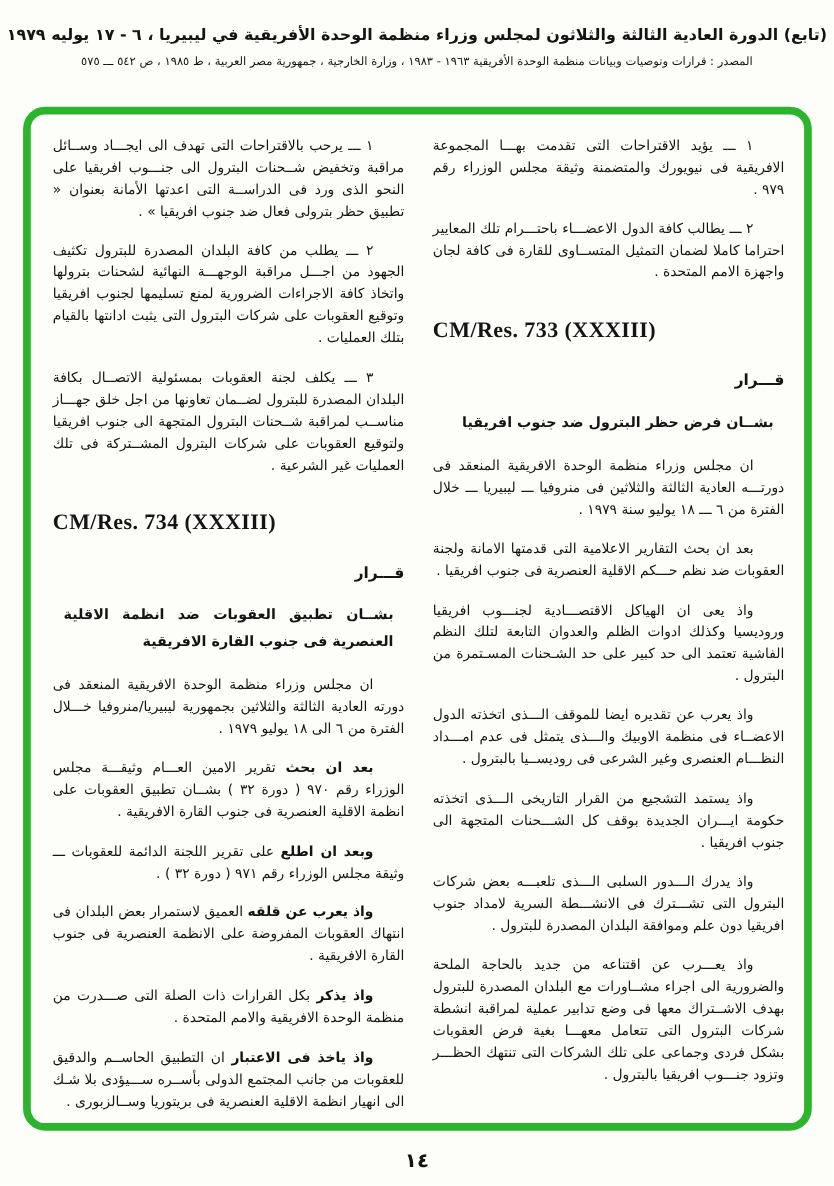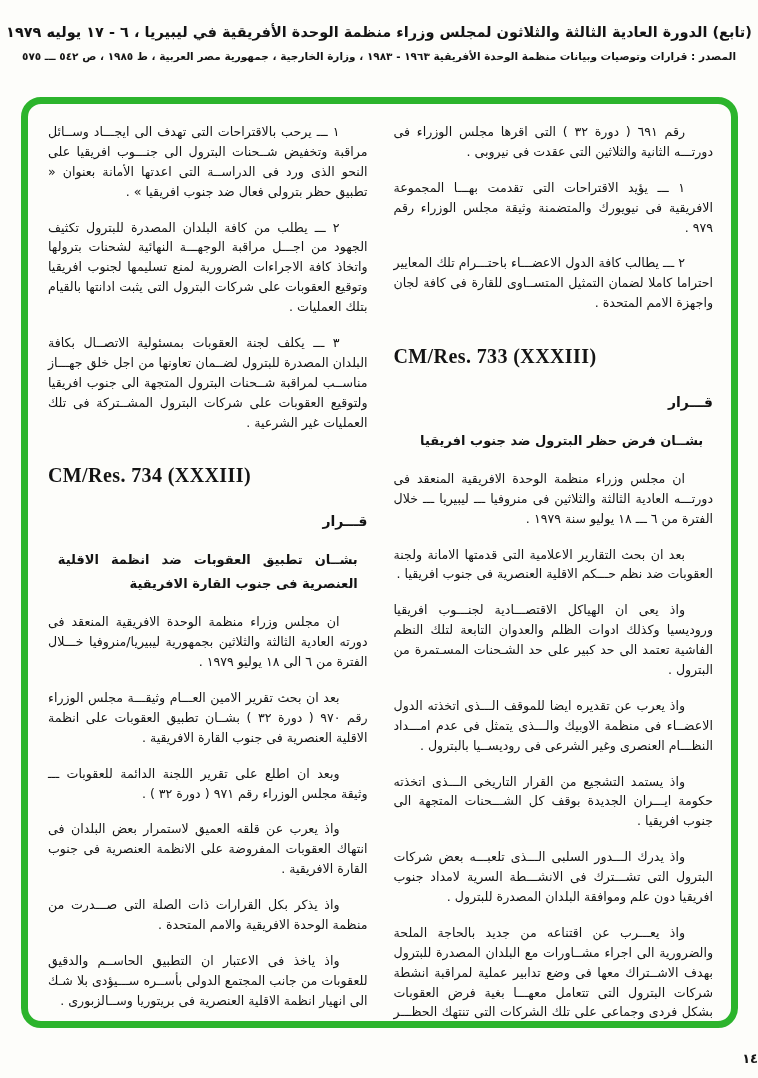--- a/index.html
+++ b/index.html
@@ -9,79 +9,78 @@
     background:#fdfdfa;
     font-family:"DejaVu Sans",sans-serif;
     color:#141414;
     overflow:hidden;
   }
   .header{
     position:absolute;top:24px;left:0;right:0;
     text-align:center;direction:rtl;
   }
   .header-line1{font-size:14.5px;font-weight:bold;letter-spacing:0;}
-  .header-line2{font-size:10.5px;font-weight:bold;margin-top:10px;}
+  .header-line2{font-size:10.5px;font-weight:normal;margin-top:10px;}
   .frame{
     position:absolute;left:21px;top:97px;
     width:717px;height:931px;
     box-sizing:border-box;
     border:7px solid #2cb42c;
     border-radius:20px;
     padding:18px 18px 14px 20px;
     display:flex;direction:rtl;gap:26px;
     overflow:hidden;
     background:transparent;
   }
   .col{
     flex:1 1 0;
     direction:rtl;
     text-align:justify;
     font-size:12.6px;
     line-height:1.58;
   }
   .para{margin:0 0 16px 0;text-indent:28px;}
   .para:last-child{margin-bottom:0;}
-  .lead{font-weight:normal;}
+  .lead{font-weight:bold;}
   .rescode{
     direction:ltr;text-align:left;
     font-family:"Liberation Serif",serif;
     font-size:20px;font-weight:bold;
     letter-spacing:.4px;
     margin:28px 0 18px 0;
     text-indent:0;
   }
   .restitle{
     font-weight:bold;
     font-size:14px;margin:0 0 16px 0;text-indent:0;
   }
   .ressub{
     font-weight:bold;
     font-size:13px;line-height:1.85;
     margin:0 auto 16px auto;max-width:300px;text-indent:0;
   }
   .pagenum{
     position:absolute;bottom:12px;left:0;right:0;
-    text-align:right;font-weight:bold;font-size:13px;
+    text-align:center;font-weight:bold;font-size:18px;
     direction:rtl;
   }
 </style>
 </head>
 <body>
 
 <div class="page">
 
   <div class="header">
     <div class="header-line1">(تابع) الدورة العادية الثالثة والثلاثون لمجلس وزراء منظمة الوحدة الأفريقية في ليبيريا ، ٦ - ١٧ يوليه ١٩٧٩</div>
     <div class="header-line2">المصدر : قرارات وتوصيات وبيانات منظمة الوحدة الأفريقية ١٩٦٣ - ١٩٨٣ ، وزارة الخارجية ، جمهورية مصر العربية ، ط ١٩٨٥ ، ص ٥٤٢ ـــ ٥٧٥</div>
   </div>
 
   <div class="frame" style="border-color: rgb(44, 180, 44);">
 
     <div class="col">
-      <p class="para"><span class="lead"></span><span>رقم ٦٩١ ( دورة ٣٢ ) التى اقرها مجلس الوزراء فى دورتـــه الثانية والثلاثين التى عقدت فى نيروبى .</span></p>
       <p class="para"><span class="lead"></span><span>١ ـــ يؤيد الاقتراحات التى تقدمت بهـــا المجموعة الافريقية فى نيويورك والمتضمنة وثيقة مجلس الوزراء رقم ٩٧٩ .</span></p>
       <p class="para"><span class="lead"></span><span>٢ ـــ يطالب كافة الدول الاعضـــاء باحتـــرام تلك المعايير احتراما كاملا لضمان التمثيل المتســاوى للقارة فى كافة لجان واجهزة الامم المتحدة .</span></p>
 
       <div class="rescode">CM/Res. 733 (XXXIII)</div>
       <div class="restitle">قـــرار</div>
       <div class="ressub">بشــان فرض حظر البترول ضد جنوب افريقيا</div>
 
       <p class="para"><span class="lead"></span><span>ان مجلس وزراء منظمة الوحدة الافريقية المنعقد فى دورتـــه العادية الثالثة والثلاثين فى منروفيا ـــ ليبيريا ـــ خلال الفترة من ٦ ـــ ١٨ يوليو سنة ١٩٧٩ .</span></p>
       <p class="para"><span class="lead"></span><span>بعد ان بحث التقارير الاعلامية التى قدمتها الامانة ولجنة العقوبات ضد نظم حـــكم الاقلية العنصرية فى جنوب افريقيا .</span></p>
       <p class="para"><span class="lead"></span><span>واذ يعى ان الهياكل الاقتصـــادية لجنـــوب افريقيا وروديسيا وكذلك ادوات الظلم والعدوان التابعة لتلك النظم الفاشية تعتمد الى حد كبير على حد الشـحنات المسـتمرة من البترول .</span></p>

